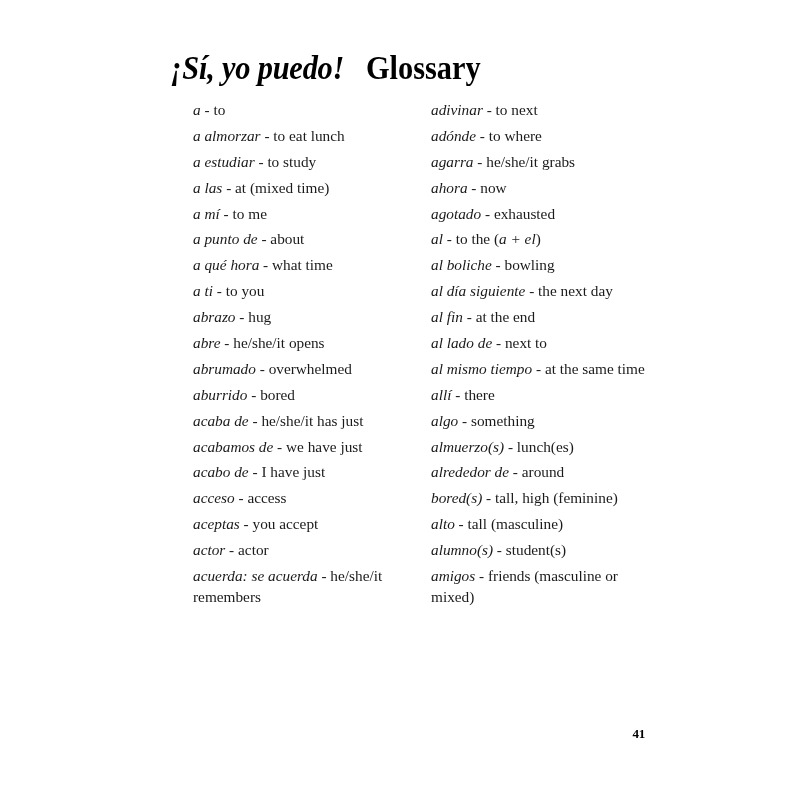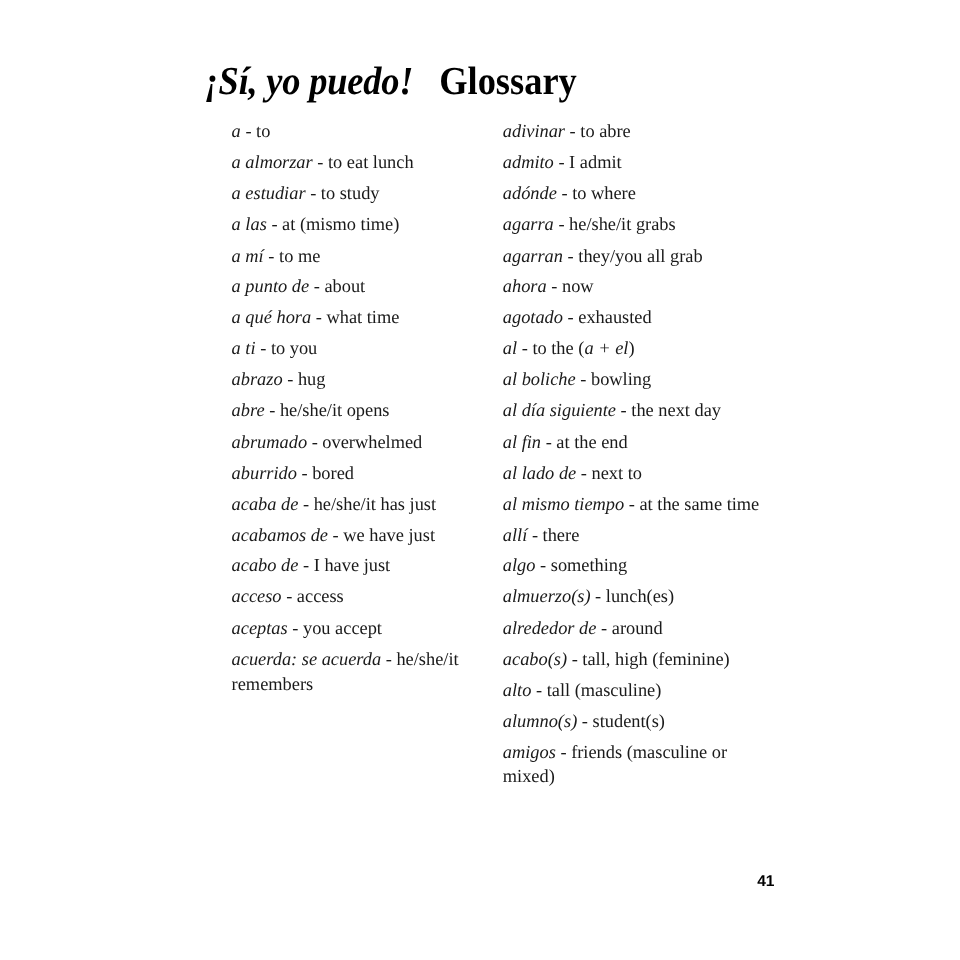--- a/index.html
+++ b/index.html
@@ -54,21 +54,21 @@
 
   
   .columns {
     position: absolute;
     top: 100px;
     left: 193px;
     width: 452px;
     display: flex;
     flex-direction: row;
     align-items: flex-start;
-    gap: 8px;
+    gap: 20px;
   }
   .column {
     width: 218px;
     flex: 0 0 218px;
   }
 
   .entry {
     font-size: 15.3px;
     line-height: 20.5px;
     margin-bottom: 5.4px;
@@ -85,21 +85,21 @@
     font-style: normal;
   }
   .entry .def i {
   }
 
   
   .folio {
     position: absolute;
     right: 155px;
     top: 726px;
-    font-family: Liberation Sans, sans-serif;
+    font-family: Liberation Serif, serif;
     font-size: 13px;
     font-weight: bold;
     color: #000000;
     letter-spacing: -0.3px;
   }
 </style>
 </head>
 <body>
 
 <div class="page">
@@ -107,55 +107,54 @@
   <div class="title">
     <span class="es">¡Sí, yo puedo!</span>
     <span class="en">Glossary</span>
   </div>
 
   <div class="columns">
     <div class="column">
         <div class="entry"><span class="term">a</span><span class="sep"> - </span><span class="def">to</span></div>
         <div class="entry"><span class="term">a almorzar</span><span class="sep"> - </span><span class="def">to eat lunch</span></div>
         <div class="entry"><span class="term">a estudiar</span><span class="sep"> - </span><span class="def">to study</span></div>
-        <div class="entry"><span class="term">a las</span><span class="sep"> - </span><span class="def">at (mismo time)</span></div>
+        <div class="entry"><span class="term">a las</span><span class="sep"> - </span><span class="def">at (mixed time)</span></div>
         <div class="entry"><span class="term">a mí</span><span class="sep"> - </span><span class="def">to me</span></div>
         <div class="entry"><span class="term">a punto de</span><span class="sep"> - </span><span class="def">about</span></div>
         <div class="entry"><span class="term">a qué hora</span><span class="sep"> - </span><span class="def">what time</span></div>
         <div class="entry"><span class="term">a ti</span><span class="sep"> - </span><span class="def">to you</span></div>
         <div class="entry"><span class="term">abrazo</span><span class="sep"> - </span><span class="def">hug</span></div>
         <div class="entry"><span class="term">abre</span><span class="sep"> - </span><span class="def">he/she/it opens</span></div>
         <div class="entry"><span class="term">abrumado</span><span class="sep"> - </span><span class="def">overwhelmed</span></div>
         <div class="entry"><span class="term">aburrido</span><span class="sep"> - </span><span class="def">bored</span></div>
         <div class="entry"><span class="term">acaba de</span><span class="sep"> - </span><span class="def">he/she/it has just</span></div>
         <div class="entry"><span class="term">acabamos de</span><span class="sep"> - </span><span class="def">we have just</span></div>
         <div class="entry"><span class="term">acabo de</span><span class="sep"> - </span><span class="def">I have just</span></div>
         <div class="entry"><span class="term">acceso</span><span class="sep"> - </span><span class="def">access</span></div>
         <div class="entry"><span class="term">aceptas</span><span class="sep"> - </span><span class="def">you accept</span></div>
+        <div class="entry"><span class="term">actor</span><span class="sep"> - </span><span class="def">actor</span></div>
         <div class="entry"><span class="term">acuerda: se acuerda</span><span class="sep"> - </span><span class="def">he/she/it remembers</span></div>
       </div>
     <div class="column">
-        <div class="entry"><span class="term">adivinar</span><span class="sep"> - </span><span class="def">to abre</span></div>
-        <div class="entry"><span class="term">admito</span><span class="sep"> - </span><span class="def">I admit</span></div>
+        <div class="entry"><span class="term">adivinar</span><span class="sep"> - </span><span class="def">to next</span></div>
         <div class="entry"><span class="term">adónde</span><span class="sep"> - </span><span class="def">to where</span></div>
         <div class="entry"><span class="term">agarra</span><span class="sep"> - </span><span class="def">he/she/it grabs</span></div>
-        <div class="entry"><span class="term">agarran</span><span class="sep"> - </span><span class="def">they/you all grab</span></div>
         <div class="entry"><span class="term">ahora</span><span class="sep"> - </span><span class="def">now</span></div>
         <div class="entry"><span class="term">agotado</span><span class="sep"> - </span><span class="def">exhausted</span></div>
         <div class="entry"><span class="term">al</span><span class="sep"> - </span><span class="def">to the (<i>a + el</i>)</span></div>
         <div class="entry"><span class="term">al boliche</span><span class="sep"> - </span><span class="def">bowling</span></div>
         <div class="entry"><span class="term">al día siguiente</span><span class="sep"> - </span><span class="def">the next day</span></div>
         <div class="entry"><span class="term">al fin</span><span class="sep"> - </span><span class="def">at the end</span></div>
         <div class="entry"><span class="term">al lado de</span><span class="sep"> - </span><span class="def">next to</span></div>
         <div class="entry"><span class="term">al mismo tiempo</span><span class="sep"> - </span><span class="def">at the same time</span></div>
         <div class="entry"><span class="term">allí</span><span class="sep"> - </span><span class="def">there</span></div>
         <div class="entry"><span class="term">algo</span><span class="sep"> - </span><span class="def">something</span></div>
         <div class="entry"><span class="term">almuerzo(s)</span><span class="sep"> - </span><span class="def">lunch(es)</span></div>
         <div class="entry"><span class="term">alrededor de</span><span class="sep"> - </span><span class="def">around</span></div>
-        <div class="entry"><span class="term">acabo(s)</span><span class="sep"> - </span><span class="def">tall, high (feminine)</span></div>
+        <div class="entry"><span class="term">bored(s)</span><span class="sep"> - </span><span class="def">tall, high (feminine)</span></div>
         <div class="entry"><span class="term">alto</span><span class="sep"> - </span><span class="def">tall (masculine)</span></div>
         <div class="entry"><span class="term">alumno(s)</span><span class="sep"> - </span><span class="def">student(s)</span></div>
         <div class="entry"><span class="term">amigos</span><span class="sep"> - </span><span class="def">friends (masculine or mixed)</span></div>
       </div>
   </div>
 
   <div class="folio">41</div>
 
 </div>
 

